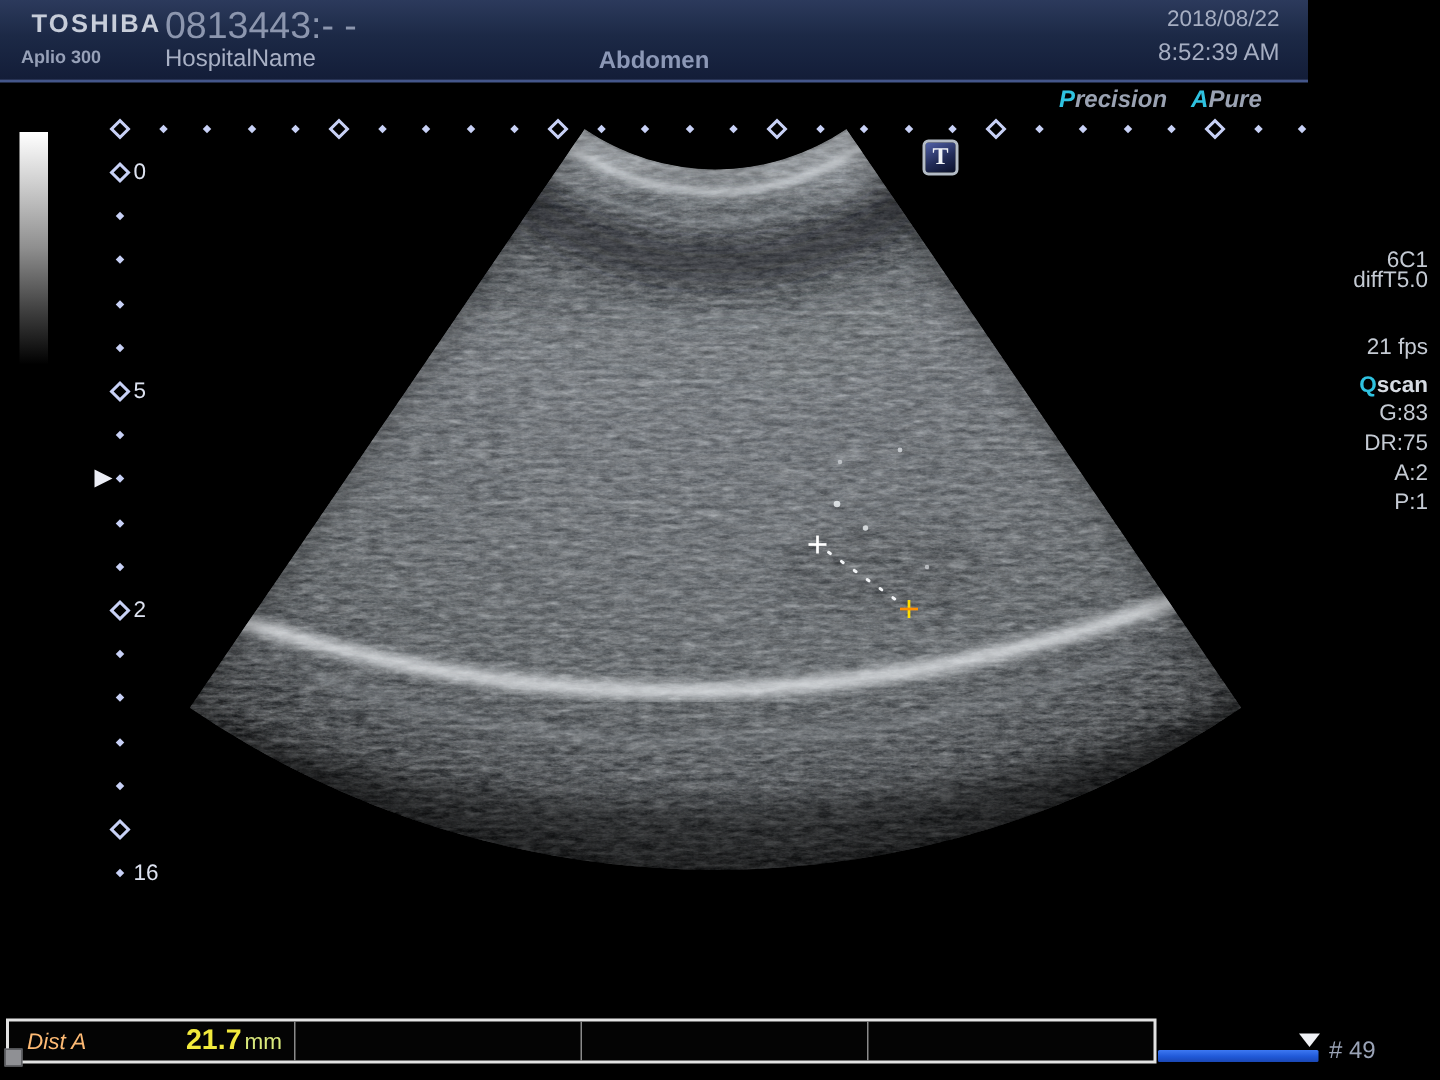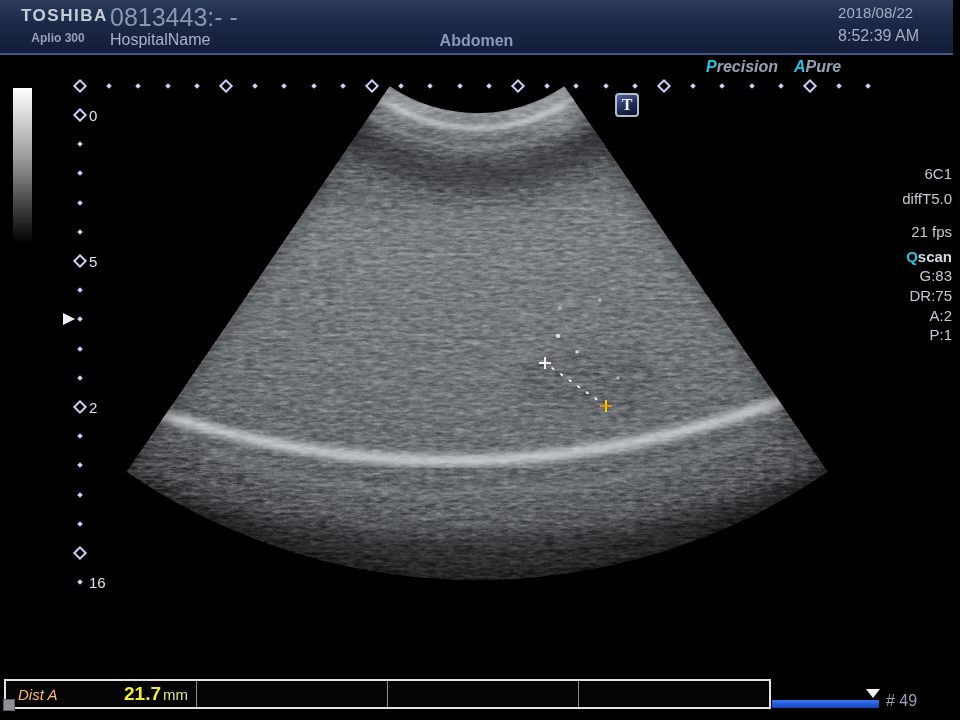--- a/index.html
+++ b/index.html
@@ -1,31 +1,31 @@
 <!DOCTYPE html>
 <html><head>
 <meta charset="utf-8">
 <style>
   html,body{margin:0;padding:0;background:#000;}
   .screen{position:relative;width:960px;height:720px;background:#000;overflow:hidden;
           font-family:"Liberation Sans",sans-serif;-webkit-font-smoothing:antialiased;}
 
   
-  .header{position:absolute;left:0;top:0;width:953px;height:53px;
+  .header{position:absolute;left:0;top:0;width:872px;height:53px;
           background:linear-gradient(180deg,#2c3a5c 0%,#1c2946 45%,#131d38 100%);
           border-bottom:2px solid #44568a;}
   .brand{position:absolute;left:21px;top:6px;font-size:17px;font-weight:bold;
          letter-spacing:1.5px;color:#c7cdd9;}
-  .model{position:absolute;left:14px;top:31px;width:88px;text-align:center;
+  .model{position:absolute;left:14px;top:31px;width:88px;text-align:left;
          font-size:12px;font-weight:bold;color:#97a1b8;}
   .patient-id{position:absolute;left:110px;top:3px;font-size:25px;color:#8c96ae;}
   .hospital{position:absolute;left:110px;top:31px;font-size:16px;font-weight:normal;color:#a9b1c5;}
   .preset{position:absolute;left:50%;transform:translateX(-50%);top:32px;
           font-size:16px;font-weight:bold;color:#8c98b6;}
-  .datetime{position:absolute;right:34px;top:4px;color:#a6aec2;}
+  .datetime{position:absolute;right:19px;top:4px;text-align:right;color:#a6aec2;}
   .datetime .date{font-size:15px;}
   .datetime .time{font-size:16px;margin-top:6px;}
 
   
   .badges{position:absolute;left:706px;top:58px;display:flex;gap:16px;
           font-size:16px;font-weight:bold;font-style:italic;color:#9aa2b2;}
   .badges .init{color:#2fc2e0;}
 
   
   .param{position:absolute;right:8px;text-align:center;font-size:15px;color:#c4cad3;white-space:nowrap;}
@@ -172,21 +172,21 @@
       <div class="time">8:52:39 AM</div>
     </div>
   </div>
 
   <div class="badges">
     <span><span class="init">P</span><span>recision</span></span>
     <span><span class="init">A</span><span>Pure</span></span>
   </div>
 
   <div class="param" style="top:165px">6C1</div>
-  <div class="param" style="top:190px">diffT5.0</div>
+  <div class="param" style="top:178px">diffT5.0</div>
   <div class="param" style="top:223px">21 fps</div>
   <div class="param qscan" style="top:248px"><span class="init">Q</span><span>scan</span></div>
   <div class="param" style="top:267px">G:83</div>
   <div class="param" style="top:287px">DR:75</div>
   <div class="param" style="top:307px">A:2</div>
   <div class="param" style="top:326px">P:1</div>
 
   <div class="graybar"></div>
   <div id="ruler-layer">
       <div class="tick-lg" style="left: 80px; top: 86px;"></div>

